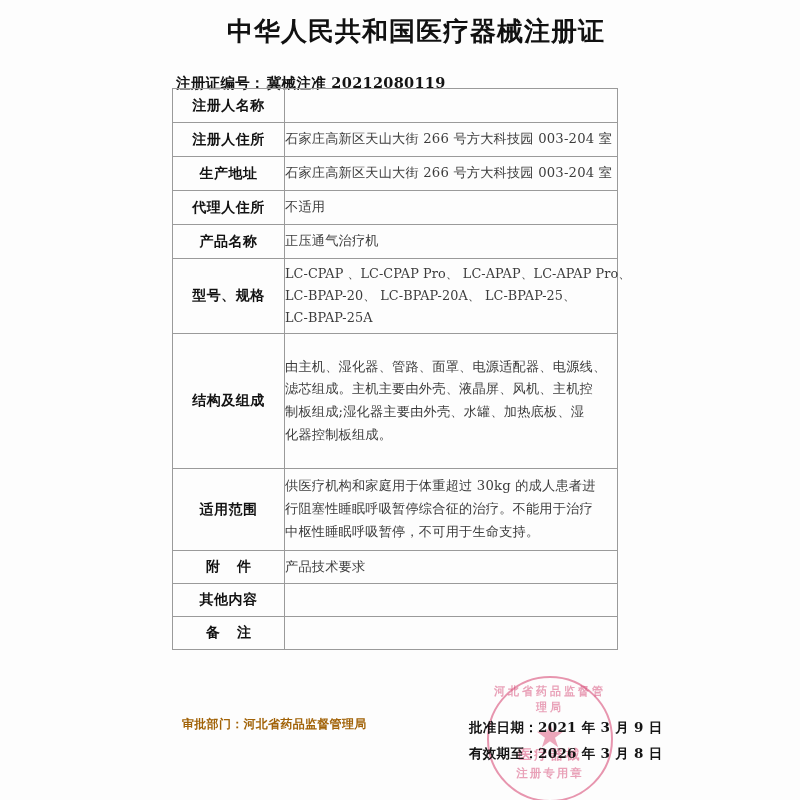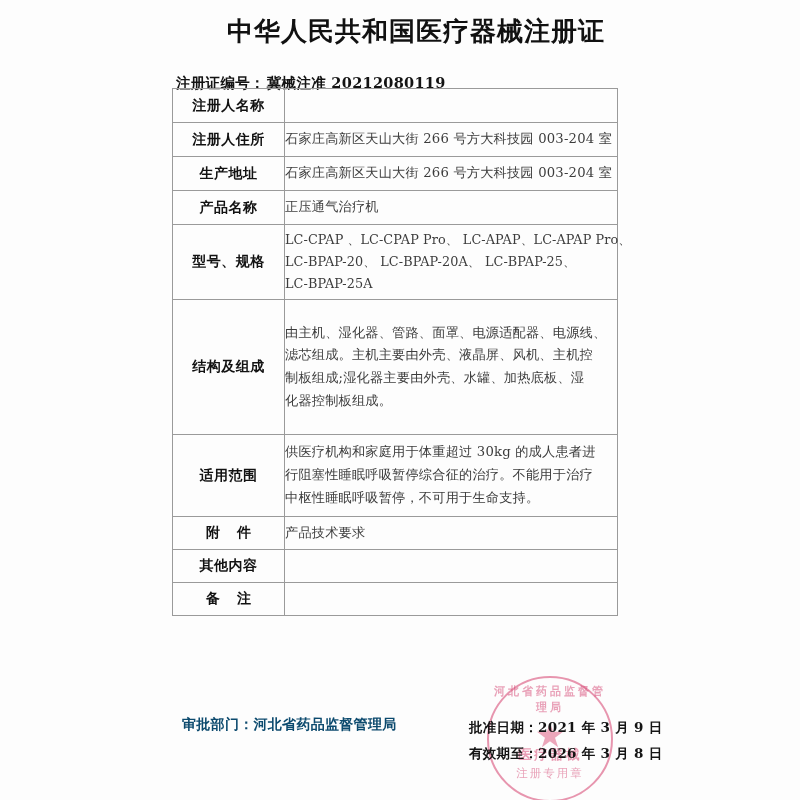--- a/index.html
+++ b/index.html
@@ -105,23 +105,23 @@
     position: absolute;
     left: 0;
     top: 712px;
     width: 800px;
     height: 70px;
   }
   .approve-dept {
     position: absolute;
     left: 182px;
     top: 4px;
-    font-size: 14px;
-    font-weight: bold;
-    color: #0c4a6e;
+    font-size: 12px;
+    font-weight: bold;
+    color: #a16207;
     white-space: nowrap;
     letter-spacing: 0.3px;
   }
   .date-block {
     position: absolute;
     left: 437px;
     top: 2px;
     font-size: 13.5px;
     font-weight: bold;
     color: #141414;
@@ -184,21 +184,21 @@
   }
   .seal-text-bot {
     position: absolute;
     left: 0;
     top: 88px;
     width: 100%;
     text-align: center;
     font-size: 11.5px;
     letter-spacing: 2px;
     color: rgba(214, 70, 115, 0.5);
-    font-weight: normal;
+    font-weight: bold;
   }
 </style>
 </head>
 <body>
 
 <div class="page">
 
   <div class="doc-title">中华人民共和国医疗器械注册证</div>
 
   <div class="reg-line">
@@ -211,20 +211,24 @@
         <td class="label-cell">注册人名称</td>
         <td class="value-cell"></td>
       </tr>
       <tr class="r-normal">
         <td class="label-cell">注册人住所</td>
         <td class="value-cell">石家庄高新区天山大街 266 号方大科技园 003-204 室</td>
       </tr>
       <tr class="r-normal">
         <td class="label-cell">生产地址</td>
         <td class="value-cell">石家庄高新区天山大街 266 号方大科技园 003-204 室</td>
+      </tr>
+      <tr class="r-normal">
+        <td class="label-cell">代理人住所</td>
+        <td class="value-cell">不适用</td>
       </tr>
       <tr class="r-normal">
         <td class="label-cell">产品名称</td>
         <td class="value-cell">正压通气治疗机</td>
       </tr>
       <tr class="r-models">
         <td class="label-cell">型号、规格</td>
         <td class="value-cell mono-ish">
           <span class="ln">LC-CPAP 、LC-CPAP Pro、 LC-APAP、LC-APAP Pro、</span>
           <span class="ln">LC-BPAP-20、  LC-BPAP-20A、  LC-BPAP-25、</span>

